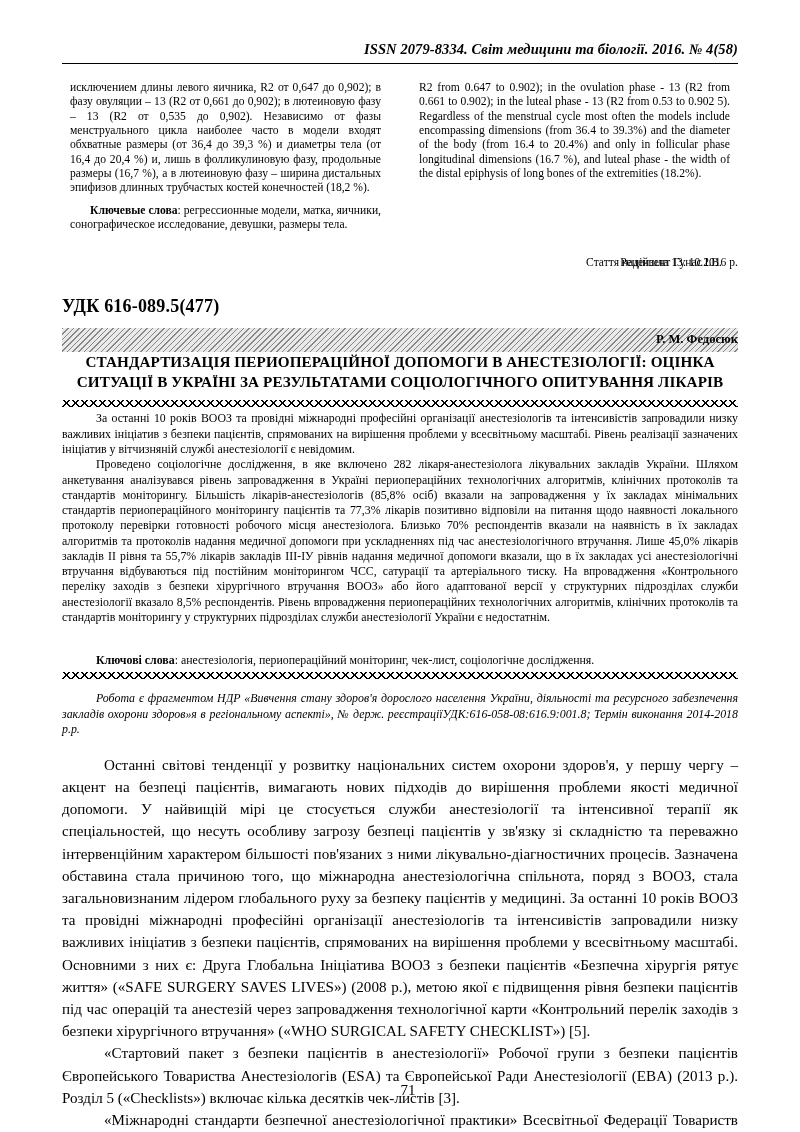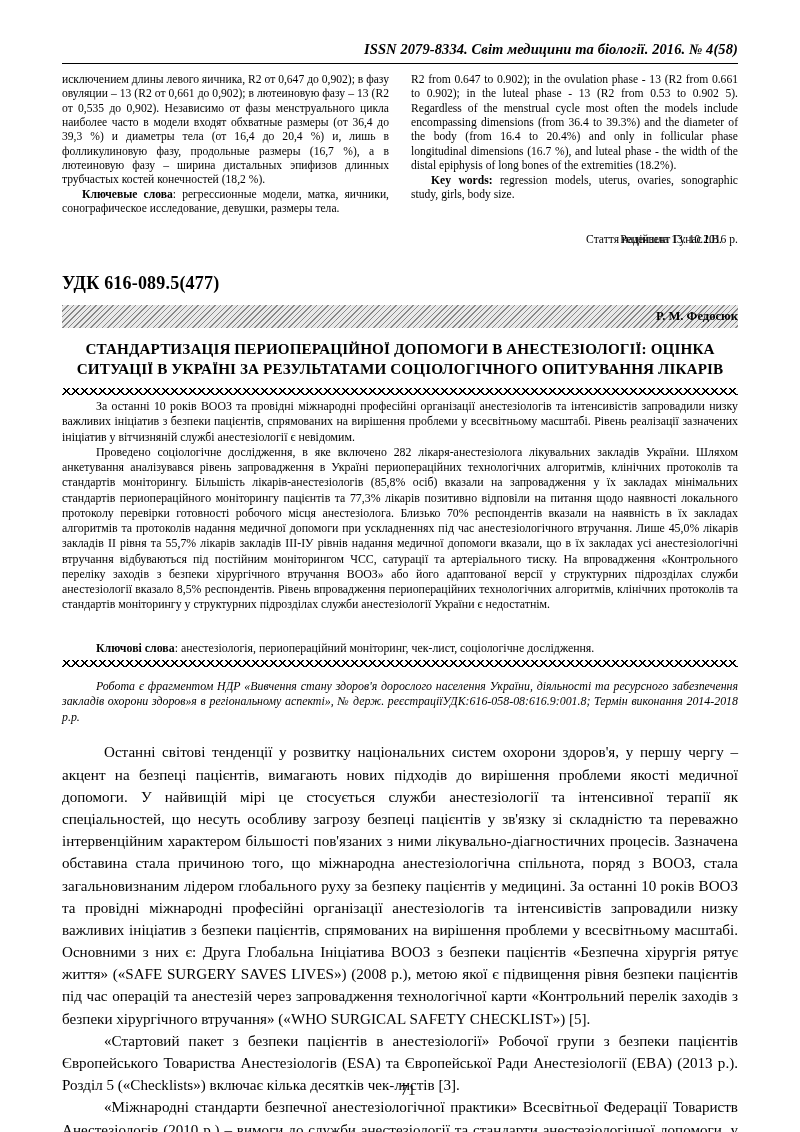--- a/index.html
+++ b/index.html
@@ -53,21 +53,21 @@
     align-items: flex-start;
   }
   .col {
     width: 327px;
     font-size: 11.6px;
     line-height: 1.235;
     text-align: justify;
     hyphens: none;
   }
   .col p {
-    margin: 0;
+    margin: 8px;
   }
   .kw-ru, .kw-en {
     text-indent: 20px;
     margin-top: 0.5px !important;
   }
   .b { font-weight: bold; }
 
   
   .submitline {
     position: relative;
@@ -109,21 +109,20 @@
       rgba(0,0,0,0.42) 0px,
       rgba(0,0,0,0.42) 1px,
       rgba(0,0,0,0) 1px,
       rgba(0,0,0,0) 4px
     );
   }
   .author-band .line { display: block; }
 
   
   .article-title {
-    margin-top: 11px;
     text-align: center;
     font-weight: bold;
     font-size: 15.2px;
     line-height: 1.3;
     letter-spacing: 0.1px;
   }
 
   
   .zigzag {
     height: 7px;
@@ -194,21 +193,20 @@
     <div class="running-head">ISSN 2079-8334. Світ медицини та біології. 2016. № 4(58)</div>
     <hr class="head-rule">
 
     <div class="two-col">
       <div class="col">
         <p>исключением длины левого яичника, R2 от 0,647 до 0,902); в фазу овуляции – 13 (R2 от 0,661 до 0,902); в лютеиновую фазу – 13 (R2 от 0,535 до 0,902). Независимо от фазы менструального цикла наиболее часто в модели входят обхватные размеры (от 36,4 до 39,3 %) и диаметры тела (от 16,4 до 20,4 %) и, лишь в фолликулиновую фазу, продольные размеры (16,7 %), а в лютеиновую фазу – ширина дистальных эпифизов длинных трубчастых костей конечностей (18,2 %).</p>
         <p class="kw-ru"><span class="b">Ключевые слова</span><span>: регрессионные модели, матка, яичники, сонографическое исследование, девушки, размеры тела.</span></p>
       </div>
       <div class="col">
         <p>R2 from 0.647 to 0.902); in the ovulation phase - 13 (R2 from 0.661 to 0.902); in the luteal phase - 13 (R2 from 0.53 to 0.902 5). Regardless of the menstrual cycle most often the models include encompassing dimensions (from 36.4 to 39.3%) and the diameter of the body (from 16.4 to 20.4%) and only in follicular phase longitudinal dimensions (16.7 %), and luteal phase - the width of the distal epiphysis of long bones of the extremities (18.2%).</p>
-        <p class="kw-en"><span class="b">Key words:</span><span> regression models, uterus, ovaries, sonographic study, girls, body size.</span></p>
       </div>
     </div>
 
     <div class="submitline">
       <span class="mid">Стаття надійшла 13. 10.2016 р.</span>
       <span class="right">Рецензент Гунас І.В.</span>
     </div>
 
     <div class="udc">УДК 616-089.5(477)</div>
 

